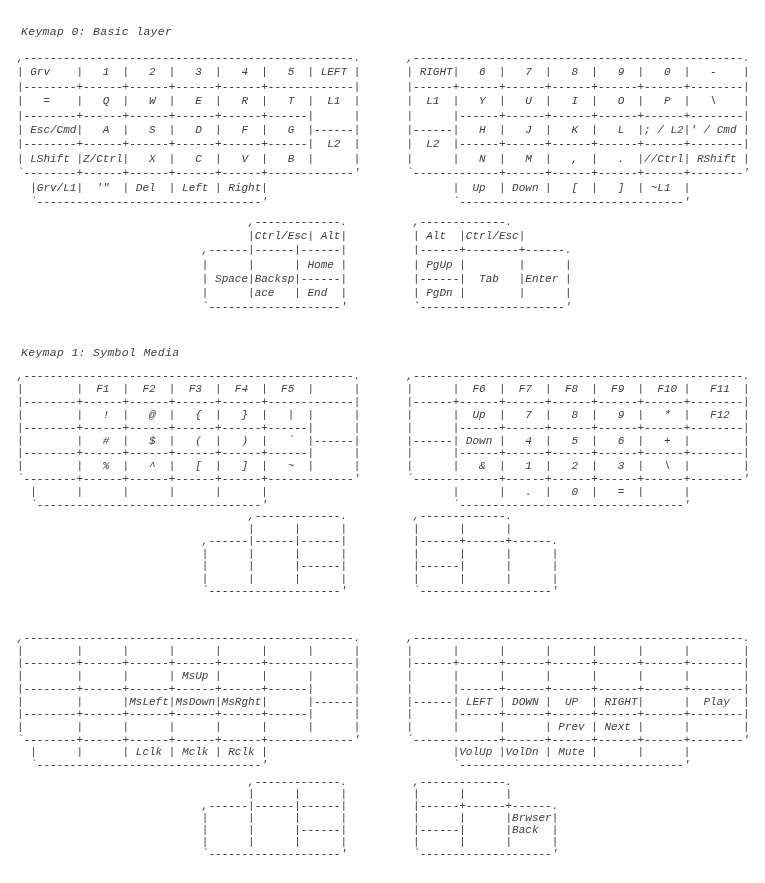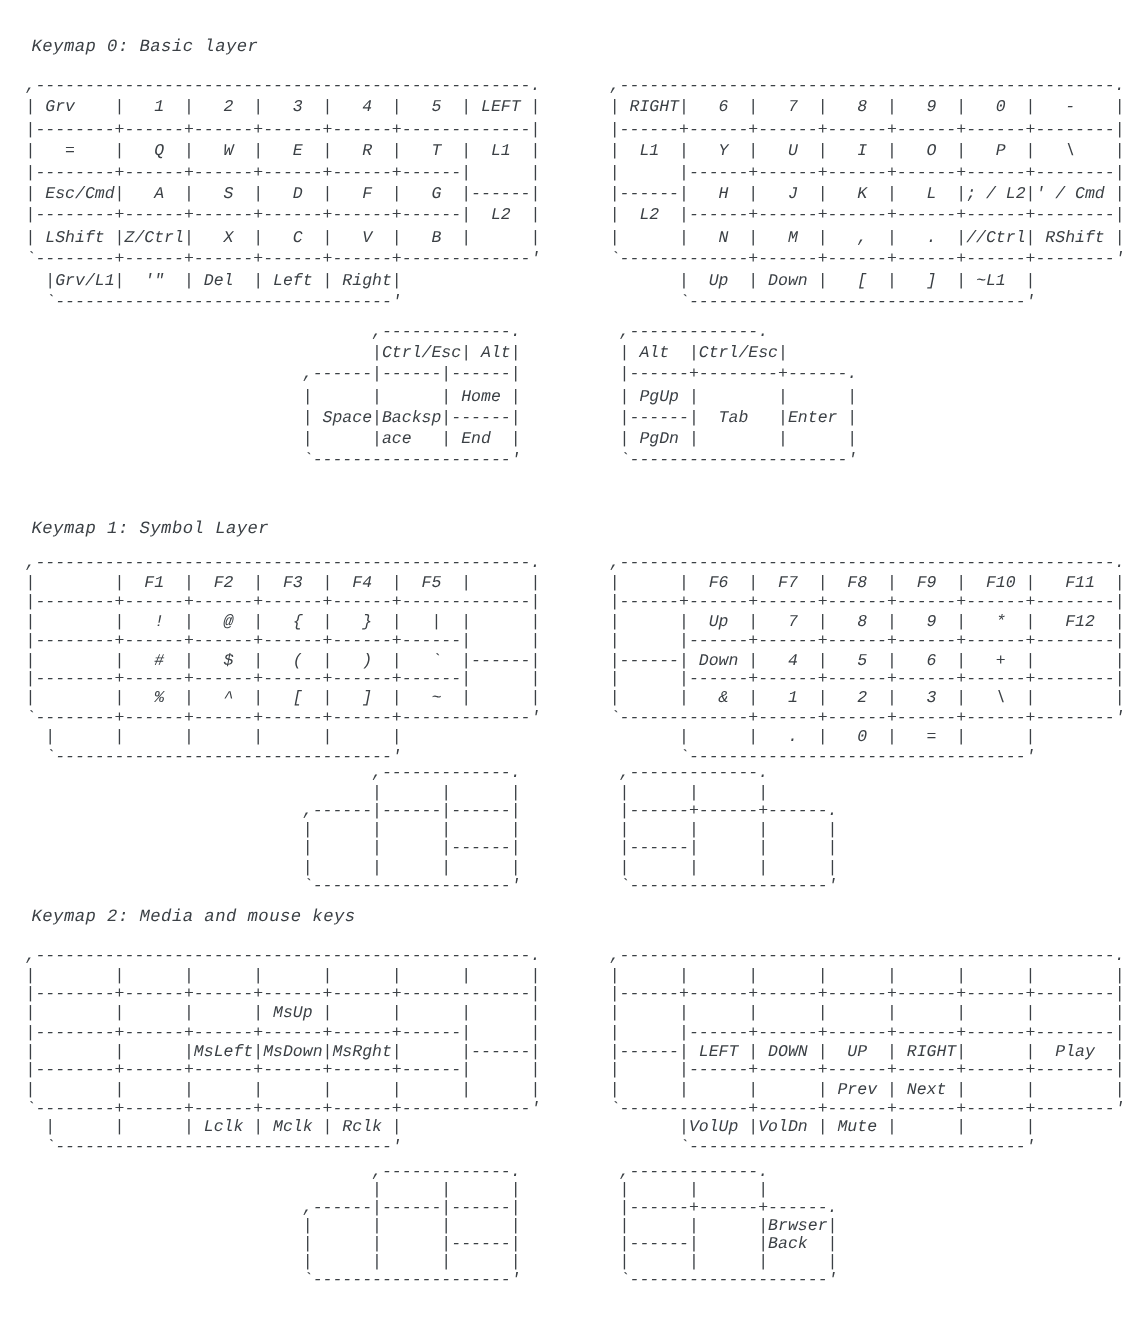--- a/index.html
+++ b/index.html
@@ -60,41 +60,40 @@
   |Grv/L1|  '"  | Del  | Left | Right|                            |  Up  | Down |   [  |   ]  | ~L1  |
   `----------------------------------'                            `----------------------------------'</pre>
   <pre class="art k0t">                                   ,-------------.          ,-------------.
                                    |Ctrl/Esc| Alt|          | Alt  |Ctrl/Esc|
                             ,------|------|------|          |------+--------+------.
                             |      |      | Home |          | PgUp |        |      |
                             | Space|Backsp|------|          |------|  Tab   |Enter |
                             |      |ace   | End  |          | PgDn |        |      |
                             `--------------------'          `----------------------'</pre>
 
-  <div class="ktitle t1">Keymap 1: Symbol Layer</div>
+  <div class="ktitle t1">Keymap 1: Symbol Media</div>
   <pre class="art k1m">,--------------------------------------------------.       ,--------------------------------------------------.
 |        |  F1  |  F2  |  F3  |  F4  |  F5  |      |       |      |  F6  |  F7  |  F8  |  F9  |  F10 |   F11  |
 |--------+------+------+------+------+-------------|       |------+------+------+------+------+------+--------|
 |        |   !  |   @  |   {  |   }  |   |  |      |       |      |  Up  |   7  |   8  |   9  |   *  |   F12  |
 |--------+------+------+------+------+------|      |       |      |------+------+------+------+------+--------|
 |        |   #  |   $  |   (  |   )  |   `  |------|       |------| Down |   4  |   5  |   6  |   +  |        |
 |--------+------+------+------+------+------|      |       |      |------+------+------+------+------+--------|
 |        |   %  |   ^  |   [  |   ]  |   ~  |      |       |      |   &amp;  |   1  |   2  |   3  |   \  |        |
 `--------+------+------+------+------+-------------'       `-------------+------+------+------+------+--------'
   |      |      |      |      |      |                            |      |   .  |   0  |   =  |      |
   `----------------------------------'                            `----------------------------------'</pre>
   <pre class="art k1t">                                   ,-------------.          ,-------------.
                                    |      |      |          |      |      |
                             ,------|------|------|          |------+------+------.
                             |      |      |      |          |      |      |      |
                             |      |      |------|          |------|      |      |
                             |      |      |      |          |      |      |      |
                             `--------------------'          `--------------------'</pre>
 
-  <div class="ktitle t2">Keymap 2: Media and mouse keys</div>
   <pre class="art k2m">,--------------------------------------------------.       ,--------------------------------------------------.
 |        |      |      |      |      |      |      |       |      |      |      |      |      |      |        |
 |--------+------+------+------+------+-------------|       |------+------+------+------+------+------+--------|
 |        |      |      | MsUp |      |      |      |       |      |      |      |      |      |      |        |
 |--------+------+------+------+------+------|      |       |      |------+------+------+------+------+--------|
 |        |      |MsLeft|MsDown|MsRght|      |------|       |------| LEFT | DOWN |  UP  | RIGHT|      |  Play  |
 |--------+------+------+------+------+------|      |       |      |------+------+------+------+------+--------|
 |        |      |      |      |      |      |      |       |      |      |      | Prev | Next |      |        |
 `--------+------+------+------+------+-------------'       `-------------+------+------+------+------+--------'
   |      |      | Lclk | Mclk | Rclk |                            |VolUp |VolDn | Mute |      |      |

